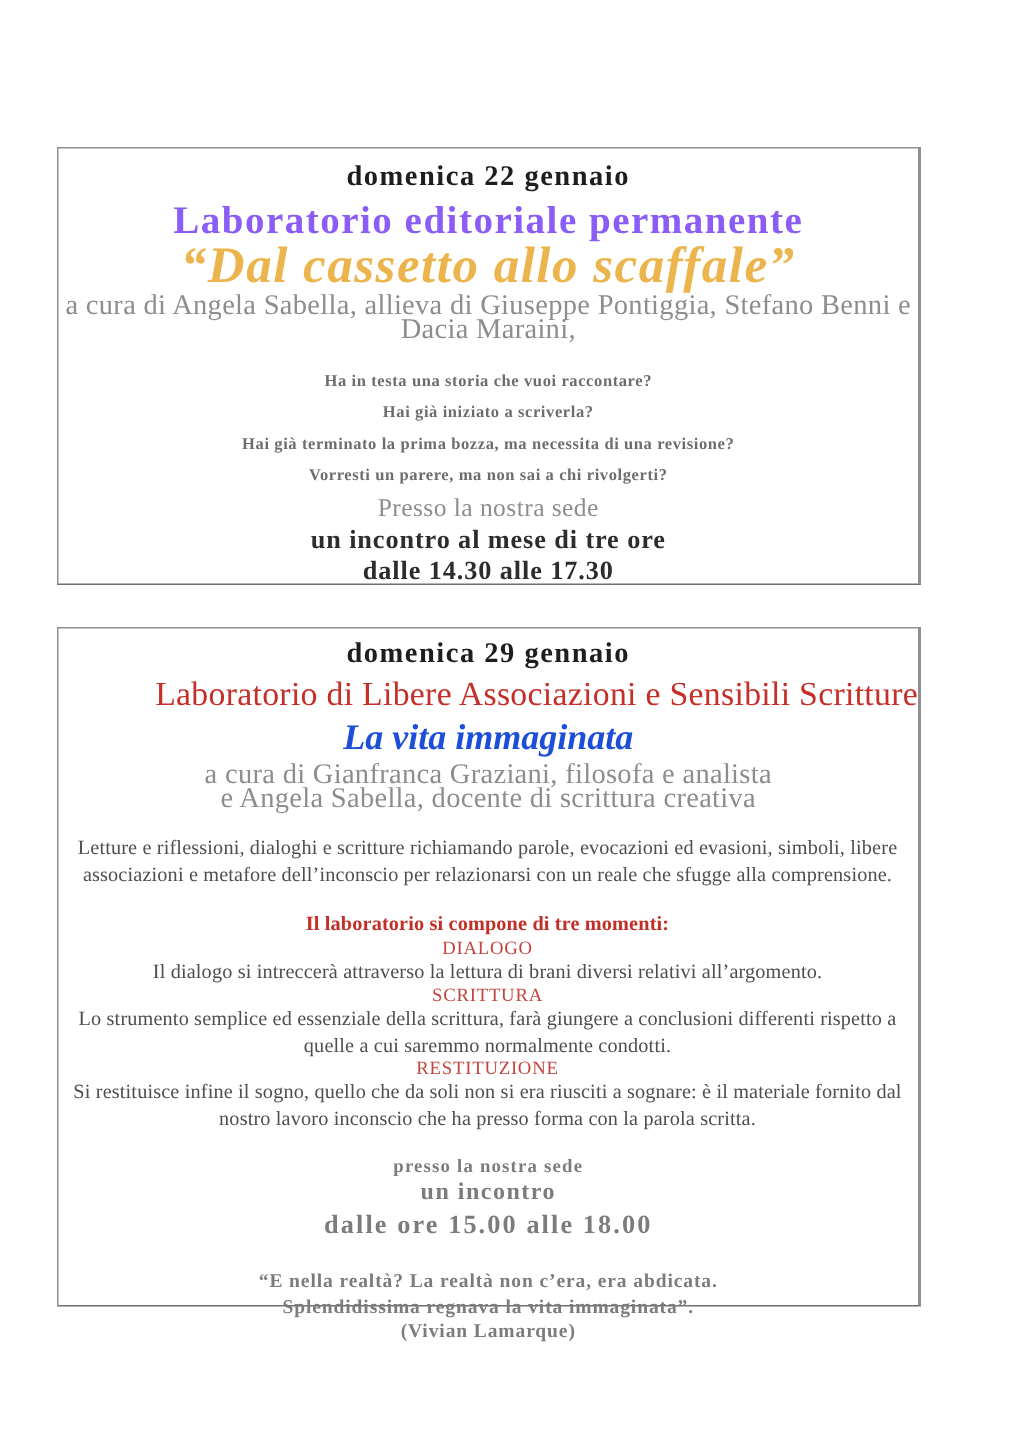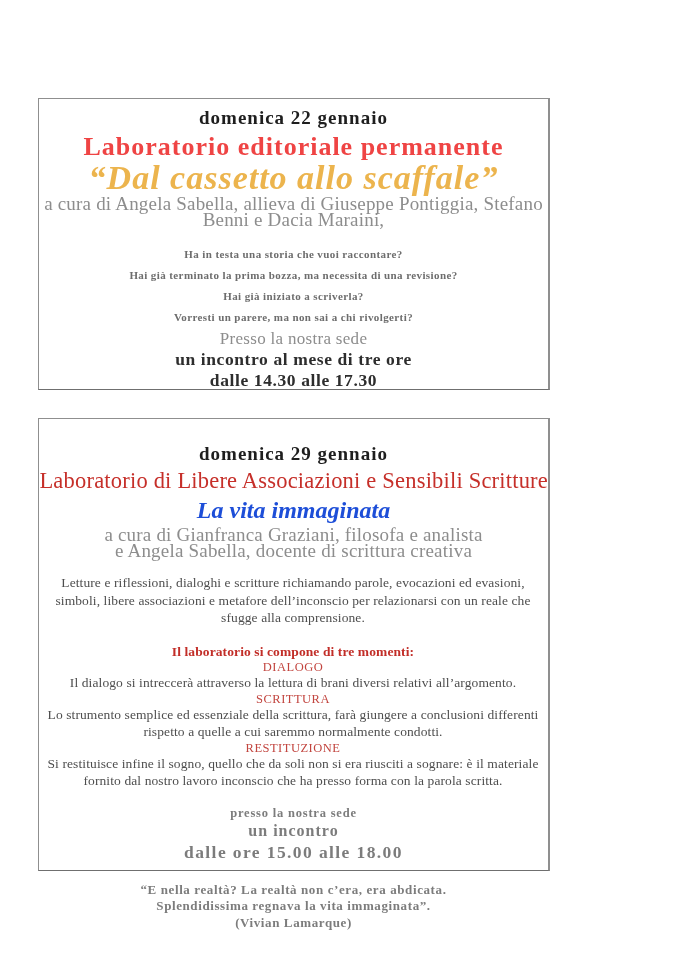--- a/index.html
+++ b/index.html
@@ -5,21 +5,21 @@
   * { margin: 0; padding: 0; box-sizing: border-box; }
   html, body { width: 676px; height: 957px; background: #ffffff; }
   body {
     font-family: "Liberation Serif", "DejaVu Serif", serif;
     position: relative;
     overflow: hidden;
   }
   .card {
     position: absolute;
     left: 38px;
-    width: 512px;
+    width: 576px;
     background: #ffffff;
     border: 1px solid #8f8f8f;
     border-right-width: 2px;
     border-bottom-color: #6f6f6f;
     text-align: center;
   }
   .card-1 { top: 98px; height: 292px; }
   .card-2 { top: 418px; height: 453px; }
 
   .date-heading {
@@ -27,21 +27,21 @@
     font-size: 19px;
     font-weight: bold;
     color: #1e1e1e;
     letter-spacing: 1px;
     line-height: 22px;
   }
   
   .title-gold {
     font-size: 26px;
     font-weight: bold;
-    color: #ef4444;
+    color: #8b5cf6;
     letter-spacing: 1px;
     line-height: 31px;
     margin-top: 2px;
   }
   .subtitle-gold {
     font-size: 34px;
     font-weight: bold;
     font-style: italic;
     color: #ecb44d;
     letter-spacing: 1px;
@@ -138,31 +138,31 @@
 
 <div class="card card-1">
   <div class="date-heading">domenica 22 gennaio</div>
   <div class="title-gold">Laboratorio editoriale permanente</div>
   <div class="subtitle-gold">“Dal cassetto allo scaffale”</div>
   <div class="curators">
     <div>a cura di Angela Sabella, allieva di Giuseppe Pontiggia, Stefano Benni e Dacia Maraini,</div>
   </div>
   <div class="questions">
     <div>Ha in testa una storia che vuoi raccontare?</div>
+    <div>Hai già iniziato a scriverla?</div>
     <div>Hai già terminato la prima bozza, ma necessita di una revisione?</div>
-    <div>Hai già iniziato a scriverla?</div>
     <div>Vorresti un parere, ma non sai a chi rivolgerti?</div>
   </div>
   <div class="venue-1">Presso la nostra sede</div>
   <div class="schedule-dark">un incontro al mese di tre ore</div>
   <div class="schedule-dark">dalle 14.30 alle 17.30</div>
 </div>
 
 <div class="card card-2">
-  <div class="date-heading" style="margin-top:24px">domenica 29 gennaio</div>
+  <div class="date-heading" style="margin-top:6px">domenica 29 gennaio</div>
   <div class="title-red">Laboratorio di Libere Associazioni e Sensibili Scritture</div>
   <div class="subtitle-red">La vita immaginata</div>
   <div class="curators">
     <div>a cura di Gianfranca Graziani, filosofa e analista</div>
     <div>e Angela Sabella, docente di scrittura creativa</div>
   </div>
   <div class="body-text">
     <div>Letture e riflessioni, dialoghi e scritture richiamando parole, evocazioni ed evasioni, simboli, libere associazioni e metafore dell’inconscio per relazionarsi con un reale che sfugge alla comprensione.</div>
     <div class="moments-heading">Il laboratorio si compone di tre momenti:</div>
     <div class="moment-label">DIALOGO</div>

